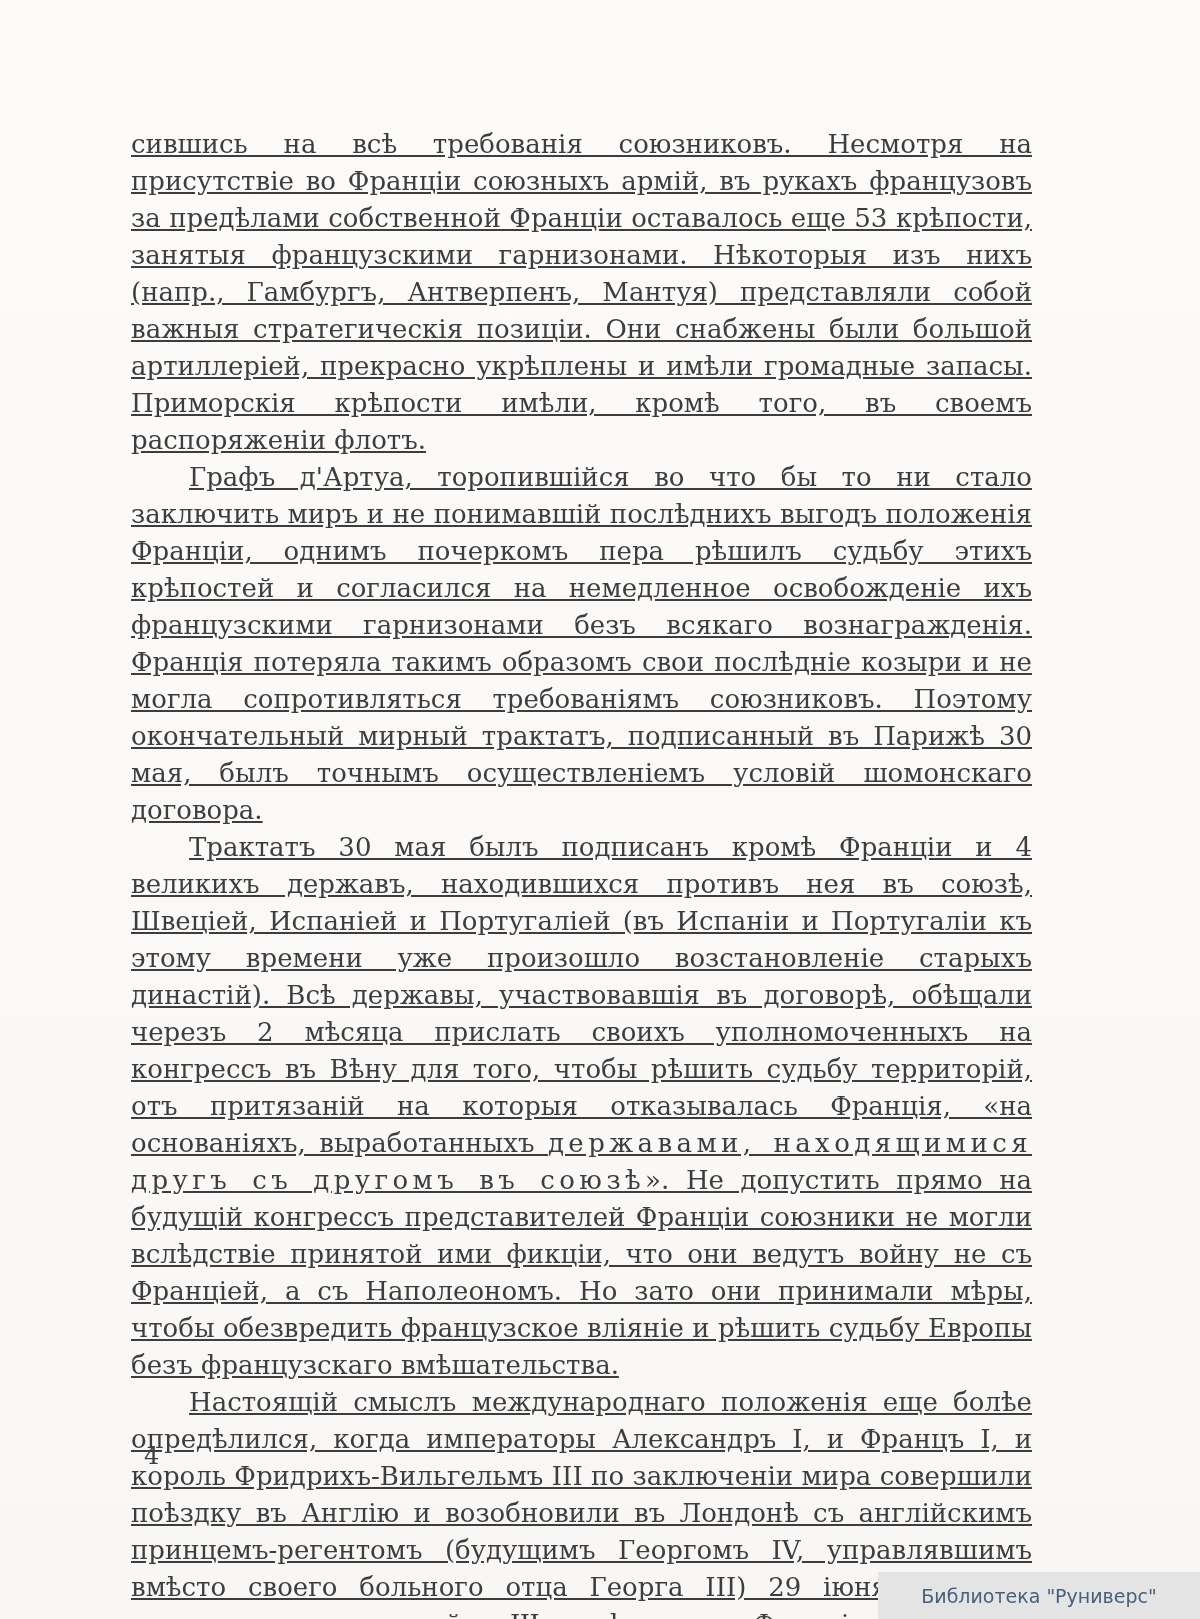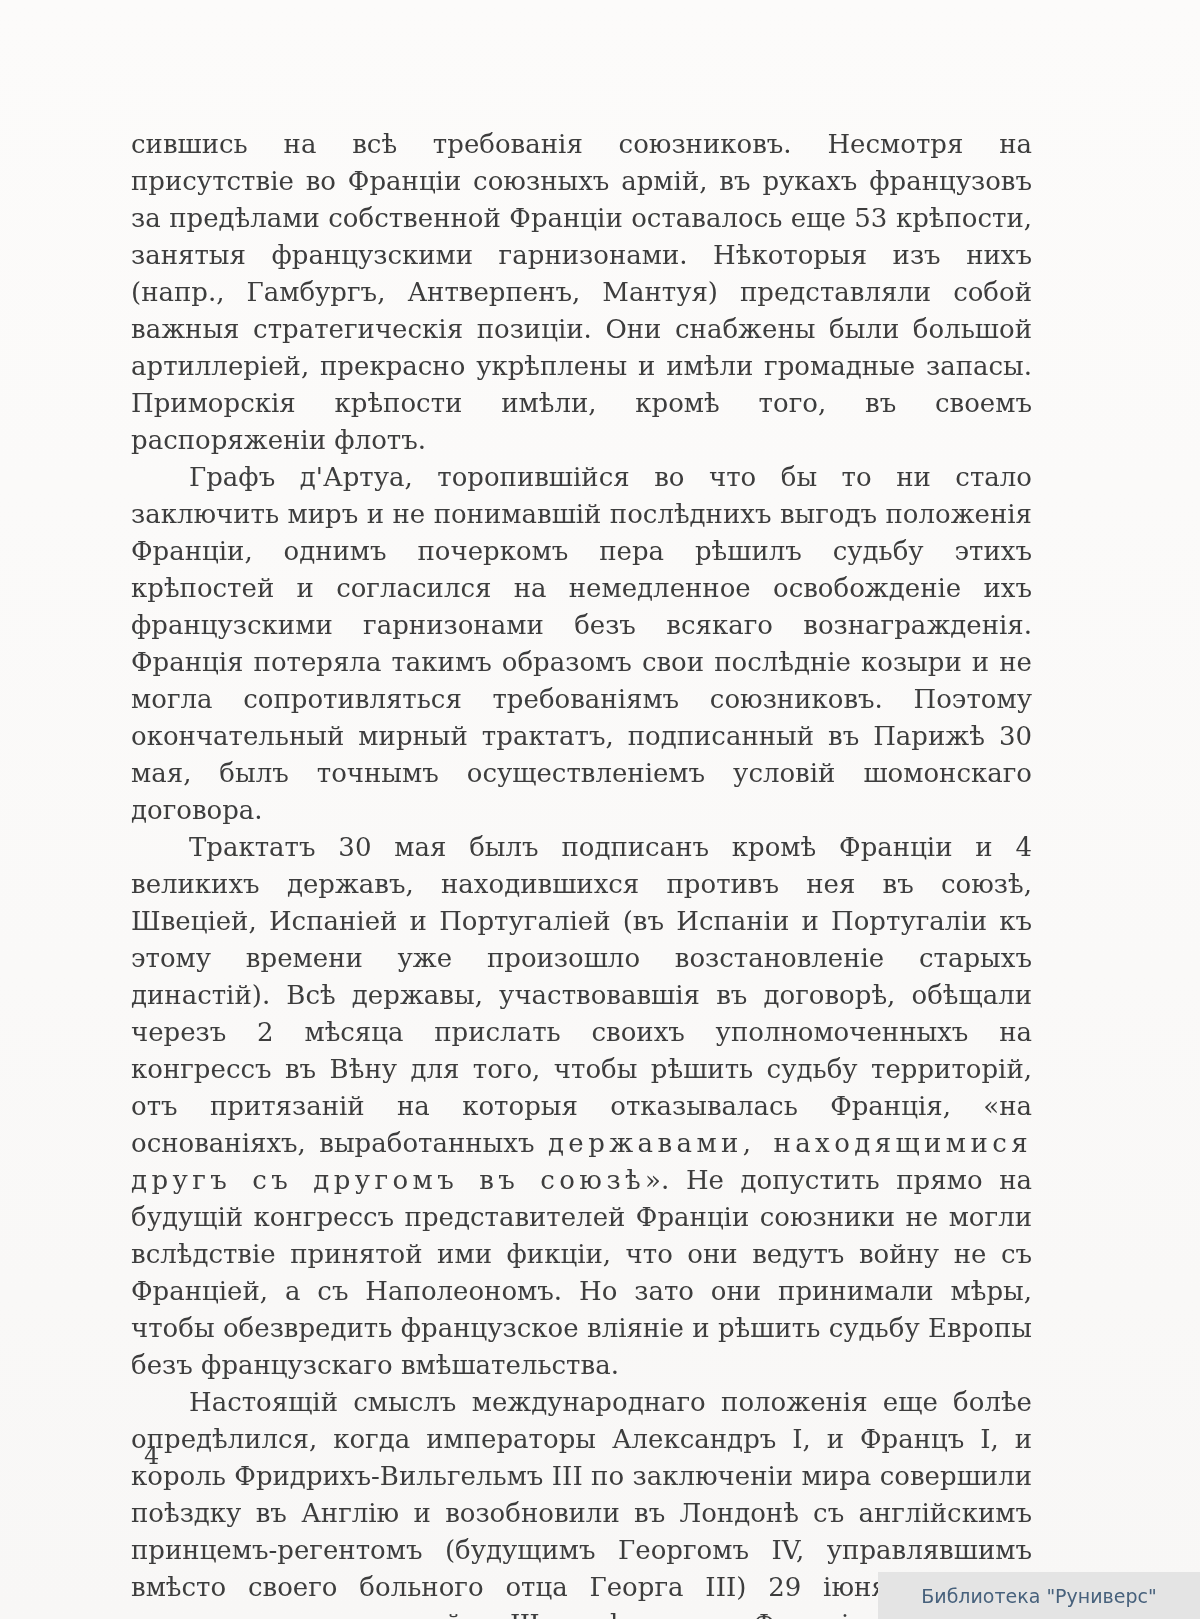--- a/index.html
+++ b/index.html
@@ -26,20 +26,21 @@
     top: 126px;
     width: 901px;
     font-size: 26px;
     line-height: 37px;
     text-align: justify;
   }
   .text-block p {
     margin: 0;
     padding: 0;
     text-indent: 58px;
+    text-decoration: underline;
   }
   .text-block p.continued {
     text-indent: 0;
   }
   .emphasis-spaced {
     letter-spacing: 0.17em;
   }
   .page-number {
     position: absolute;
     left: 144px;

